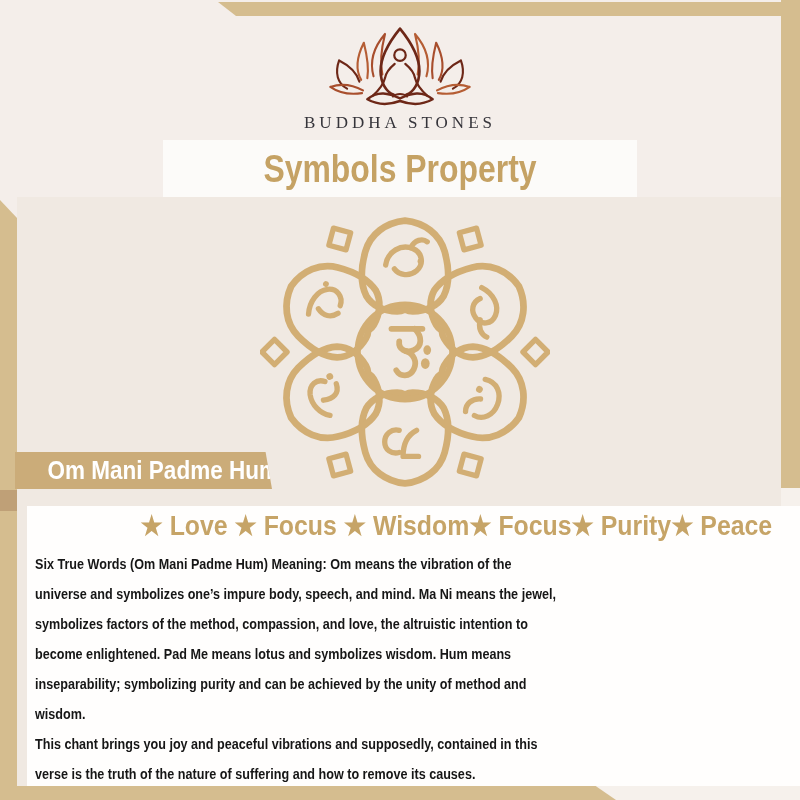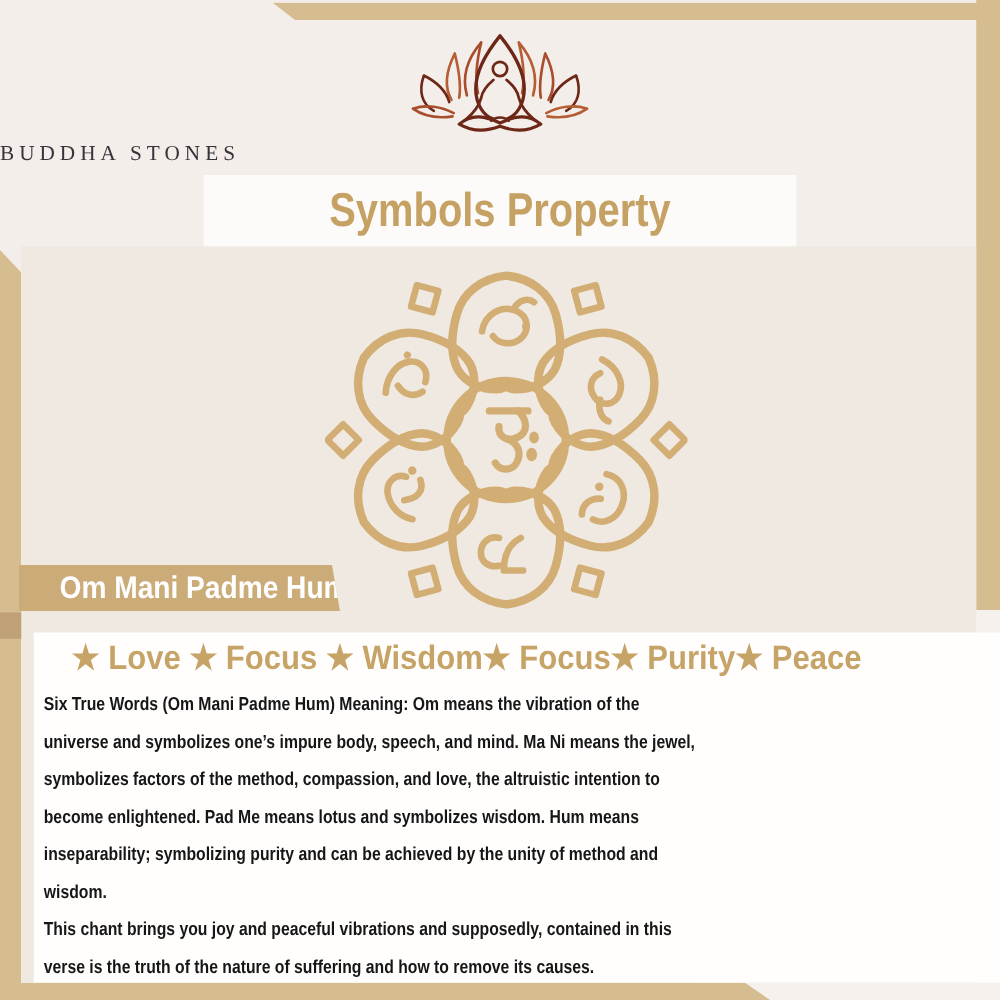--- a/index.html
+++ b/index.html
@@ -19,42 +19,42 @@
   .bottom-right-light{left:560px;top:786px;width:240px;height:14px;background:var(--cream_light);}
   .bottom-band{left:0;top:786px;width:616px;height:14px;background:var(--tan);
     clip-path:polygon(0 0,96.7% 0,100% 100%,0 100%);}
   
   .card{left:17px;top:197px;width:764px;height:589px;background:var(--cream);}
   .card-right-ext{left:781px;top:488px;width:19px;height:298px;background:var(--cream_light);}
   
   .title-band{left:163px;top:140px;width:474px;height:57px;background:var(--white_band);}
   .logo-wrap{left:325px;top:20px;width:150px;height:95px;}
   .brand-name{
-    left:0;top:113px;width:800px;text-align:left;
+    left:0;top:113px;width:800px;text-align:center;
     font-family:"Liberation Serif", serif;font-size:17px;letter-spacing:4px;
     color:#35343a;
   }
   .page-title{
     left:0;top:143px;width:800px;height:54px;line-height:52px;text-align:center;
     font-size:38px;font-weight:bold;color:var(--title_gold);
     transform:scaleX(.84);transform-origin:50% 50%;
   }
   
   .mandala-wrap{left:260px;top:207px;width:290px;height:290px;}
   
   .ribbon{
     left:15px;top:452px;width:237px;height:37px;background:var(--ribbon);
     clip-path:polygon(0 0,97.5% 0,100% 100%,0 100%);
     color:#fff;font-size:25px;font-weight:bold;line-height:37px;padding-left:20px;
   }
   .ribbon span{display:inline-block;padding-left:14px;transform:scaleX(.9);transform-origin:0 50%;white-space:nowrap;}
   
   .panel{left:27px;top:506px;width:773px;height:280px;background:var(--panel);}
   .qualities{
-    left:30px;top:509px;width:770px;height:34px;text-align:left;
+    left:30px;top:509px;width:770px;height:34px;text-align:right;
     font-size:27px;font-weight:bold;color:var(--star_gold);line-height:34px;white-space:nowrap;
   }
   .qualities span{display:inline-block;transform:scaleX(.92);transform-origin:50% 50%;}
   .description{
     left:35px;top:549px;width:765px;
     font-size:15px;font-weight:bold;color:var(--text);
   }
   .desc-line{white-space:nowrap;line-height:30px;transform:scaleX(.84);transform-origin:0 50%;}
   svg{display:block;}
 </style>

